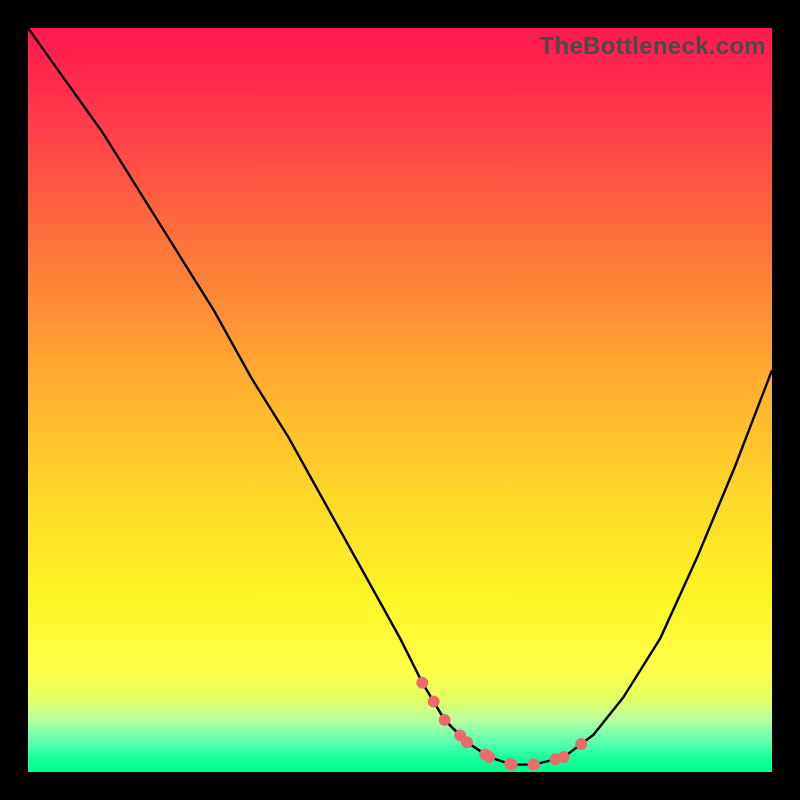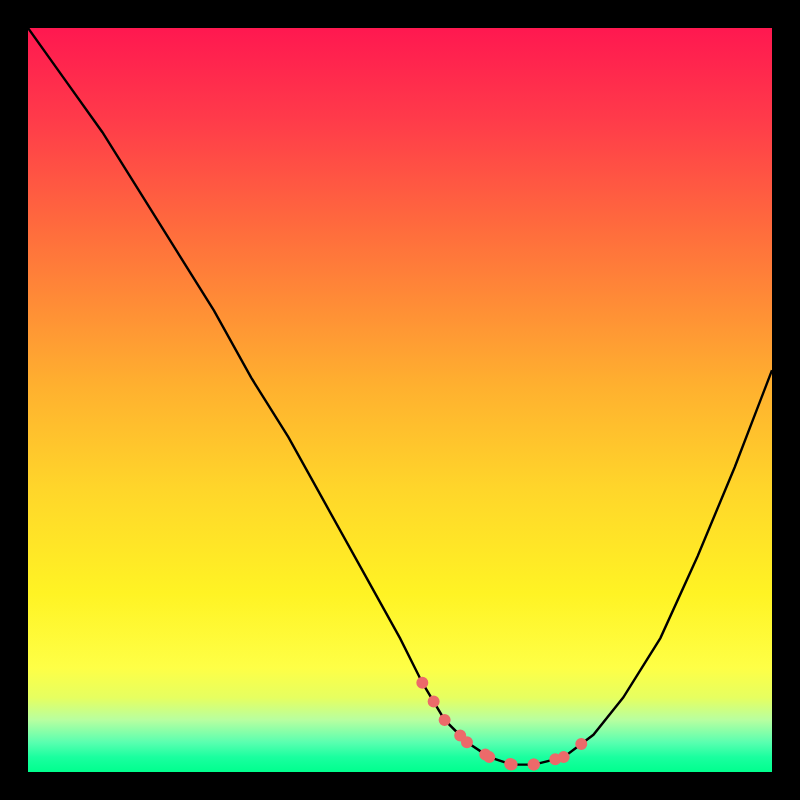--- a/index.html
+++ b/index.html
@@ -24,20 +24,21 @@
   .dots line{stroke:#ec6a6a;stroke-width:12;stroke-linecap:round;stroke-dasharray:0 22}
   .seg{stroke:#ec6a6a;stroke-width:10;stroke-linecap:round}
 </style>
 </head>
 <body>
 
 <div class="frame">
   <div class="plot">
     <div class="grad"></div>
 
+    <div class="watermark">TheBottleneck.com</div>
 
     <svg class="curve" viewBox="0 0 744 744">
 
       <path id="curvePath" fill="none" stroke="#000" stroke-width="2.4" d="M0.0 0.0 L37.2 52.1 L74.4 104.2 L111.6 163.7 L148.8 223.2 L186.0 282.7 L223.2 349.7 L260.4 409.2 L297.6 476.2 L334.8 543.1 L372.0 610.1 L394.3 654.7 L416.6 691.9 L439.0 714.2 L461.3 729.1 L483.6 736.6 L505.9 736.6 L535.7 729.1 L565.4 706.8 L595.2 669.6 L632.4 610.1 L669.6 528.2 L706.8 439.0 L744.0 342.2 "></path>
 
       <g class="dots" id="dotsGroup">
           <line x1="394.32" y1="654.72" x2="416.64000000000004" y2="691.92" class="seg"></line>
           <line x1="416.64000000000004" y1="691.92" x2="438.96" y2="714.24" class="seg" stroke-dasharray="0 22" stroke-width="12"></line>
           <line x1="438.96" y1="714.24" x2="461.28" y2="729.12" class="seg" stroke-dasharray="0 22" stroke-width="12"></line>
           <line x1="461.28" y1="729.12" x2="483.6" y2="736.56" class="seg" stroke-dasharray="0 22" stroke-width="12"></line>

